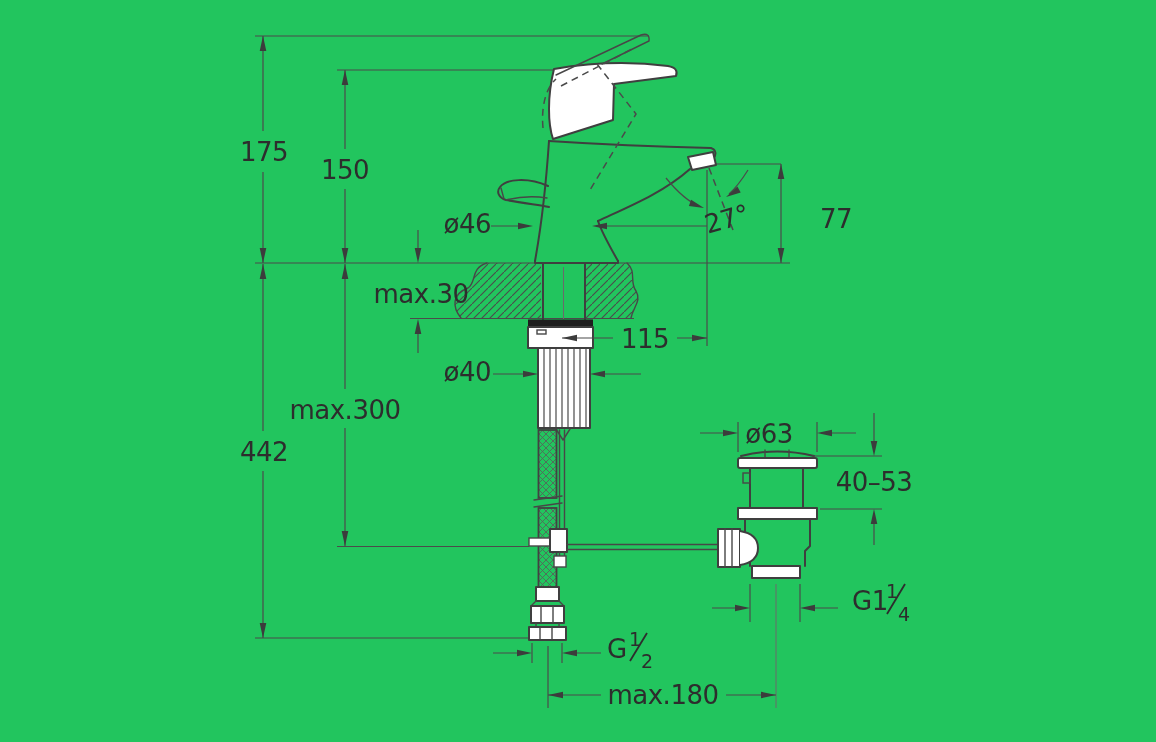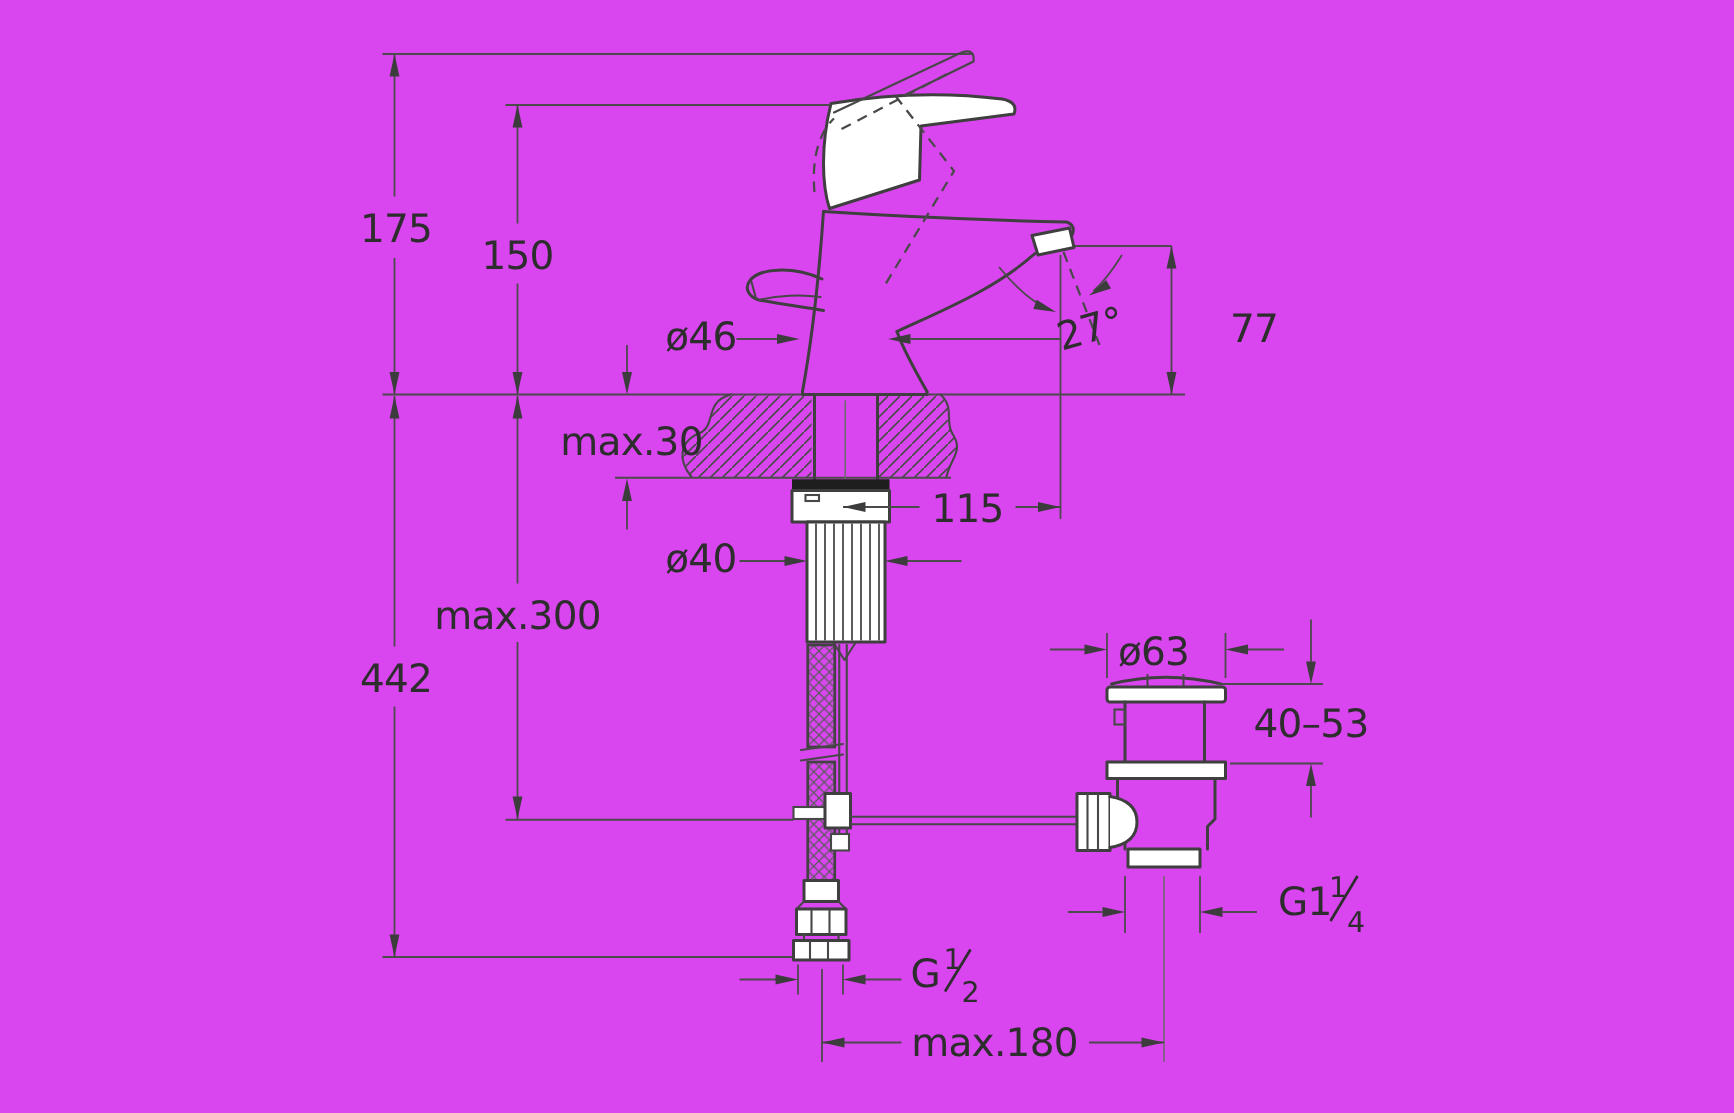--- a/index.html
+++ b/index.html
@@ -1,16 +1,16 @@
 <!DOCTYPE html>
 <html><head>
 <meta charset="utf-8">
 <style>
   html,body{margin:0;padding:0;background:#ffffff;}
-  .stage{width:1156px;height:742px;background:#d946ef;position:relative;overflow:hidden;}
+  .stage{width:1156px;height:742px;background:#22c55e;position:relative;overflow:hidden;}
   text{font-family:"DejaVu Sans",sans-serif;fill:#2d2d2d;}
   .dim-label{font-size:26px;letter-spacing:-0.5px;}
   .dim-label-sm{font-size:19px;}
   .outline{stroke:#3f3f3f;stroke-width:2;fill:none;stroke-linecap:round;stroke-linejoin:round;}
   .outline-thin{stroke:#474747;stroke-width:1.4;fill:none;stroke-linecap:round;}
   .white-fill{fill:#ffffff;}
   .dimline{stroke:#4b4b4b;stroke-width:1.2;fill:none;}
   .centerline{stroke:#6a6a6a;stroke-width:1;fill:none;}
   .arrow{fill:#3c3c3c;stroke:none;}
   .dashed{stroke:#4a4a4a;stroke-width:1.5;fill:none;stroke-dasharray:7 5;}

